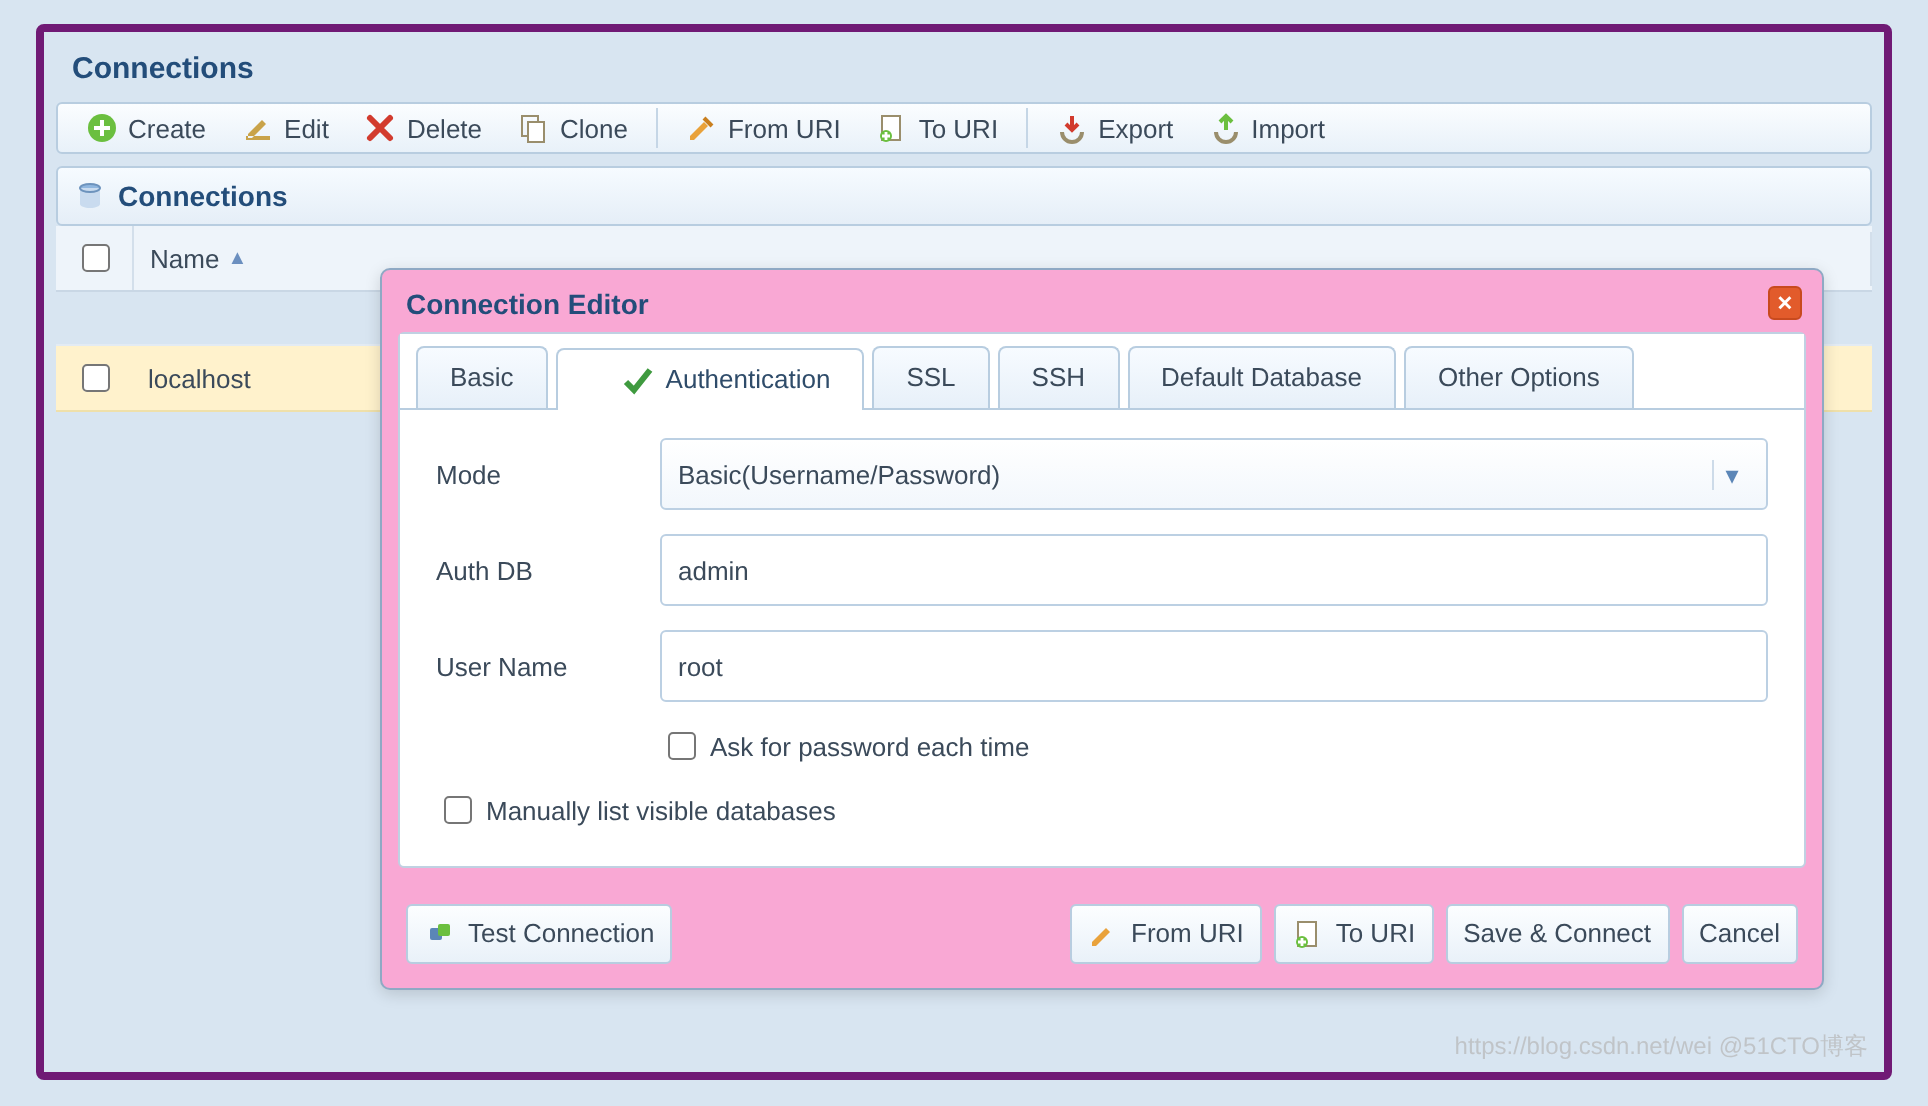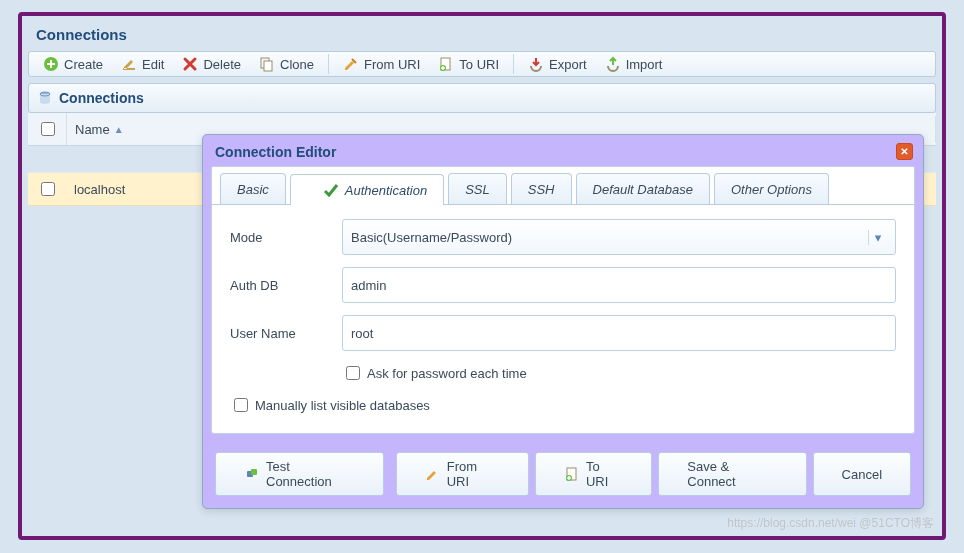--- a/index.html
+++ b/index.html
@@ -18,38 +18,38 @@
   .grid-row.sel { background:#fff2cc; border-bottom:1px solid #efe0aa; }
   .grid-cell { padding:6px 8px; }
   .grid-cell.chk { width:22px; display:flex; justify-content:center; }
   input[type=checkbox] { width:14px; height:14px; }
 
   
   .ic { width:16px; height:16px; display:inline-block; flex:0 0 16px; }
   svg { display:block; }
 
   
-  .modal { position:absolute; left:180px; top:118px; width:720px; background:#c4b5fd; border:1px solid #8fa9c4; border-radius:5px; box-shadow:0 2px 8px rgba(0,0,0,.15); }
+  .modal { position:absolute; left:168px; top:118px; width:720px; background:#f9a8d4; border:1px solid #8fa9c4; border-radius:5px; box-shadow:0 2px 8px rgba(0,0,0,.15); }
   .modal-title { display:flex; align-items:center; justify-content:space-between; padding:8px 10px 6px 12px; color:#234d7a; font-weight:bold; font-size:14px; }
   .close-x { width:15px; height:15px; background:#e25b2b; border:1px solid #c84a1e; border-radius:3px; color:#fff; font-size:10px; display:flex; align-items:center; justify-content:center; cursor:pointer; font-weight:bold; }
   .modal-body { background:#fff; border:1px solid #c0d1e2; border-radius:3px; margin:0 8px 8px 8px; padding:0; }
   .tabs { display:flex; gap:4px; padding:6px 8px 0 8px; background:#fff; }
-  .tab { border:1px solid #b8cde0; border-bottom:none; background:linear-gradient(#f7fbff,#e7f0f9); padding:7px 16px; border-radius:4px 4px 0 0; color:#3b4a5a; cursor:pointer; display:flex; align-items:center; gap:6px;font-style:italic; }
+  .tab { border:1px solid #b8cde0; border-bottom:none; background:linear-gradient(#f7fbff,#e7f0f9); padding:7px 16px; border-radius:4px 4px 0 0; color:#3b4a5a; cursor:pointer; display:flex; align-items:flex-start; gap:6px; }
   .tab.active { background:#fff; color:#2f4c6a; position:relative; top:1px;padding-left:32px; }
   .tab-body { border-top:1px solid #b8cde0; padding:14px 18px 18px 18px; }
   .form-row { display:flex; align-items:center; gap:12px; margin-bottom:12px; }
   .form-label { width:100px; color:#3b4a5a; }
   .form-ctrl { flex:1; display:flex; align-items:center; gap:8px; }
   .textbox, .select { flex:1; height:22px; border:1px solid #bcd0e3; border-radius:3px; padding:6px 8px; font-family:inherit; font-size:13px; color:#3b4a5a; background:#fff; }
   .select { display:flex; align-items:center; justify-content:space-between; background:linear-gradient(#fff,#f2f7fc); cursor:pointer; }
   .select .caret { width:18px; text-align:center; color:#5b86b7; border-left:1px solid #cddbe9; }
   .chk-line { display:flex; align-items:center; gap:4px; color:#3b4a5a; }
   .modal-footer { display:flex; gap:6px; padding:10px 12px 12px 12px; }
   .spacer { flex:1; }
-  .btn { display:flex; align-items:center; gap:6px; border:1px solid #b8cde0; border-radius:3px; background:linear-gradient(#fcfeff,#e9f1f9); padding:6px 28px; cursor:pointer; color:#3b4a5a; }
+  .btn { display:flex; align-items:flex-start; gap:6px; border:1px solid #b8cde0; border-radius:3px; background:linear-gradient(#fcfeff,#e9f1f9); padding:6px 8px; cursor:pointer; color:#3b4a5a; }
 
   .watermark { position:absolute; right:8px; bottom:4px; color:#b7b7b7; font-size:12px; opacity:.7; pointer-events:none; }
 </style>
 </head>
 <body>
 
 <div class="panel">
   <div class="panel-title">Connections</div>
 
   <div class="toolbar">

